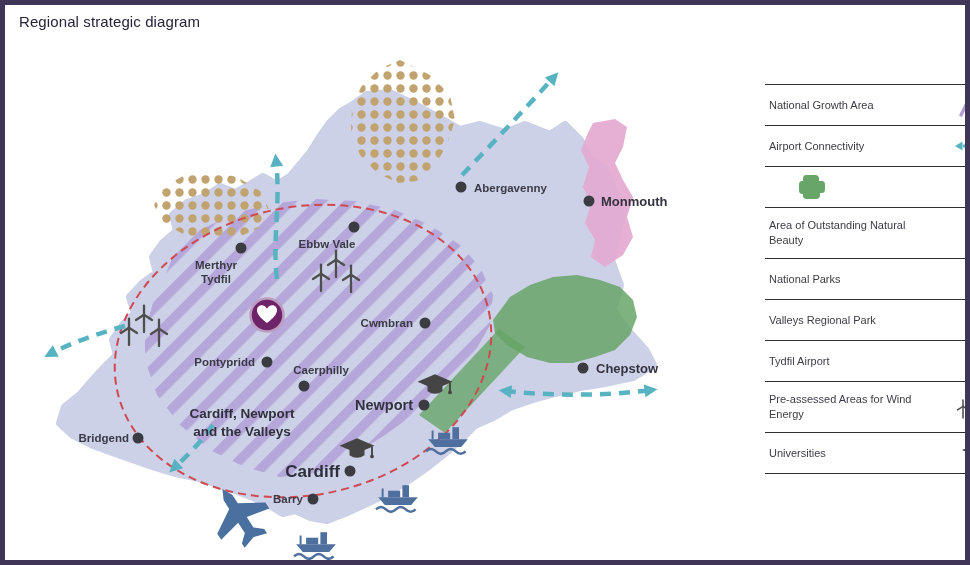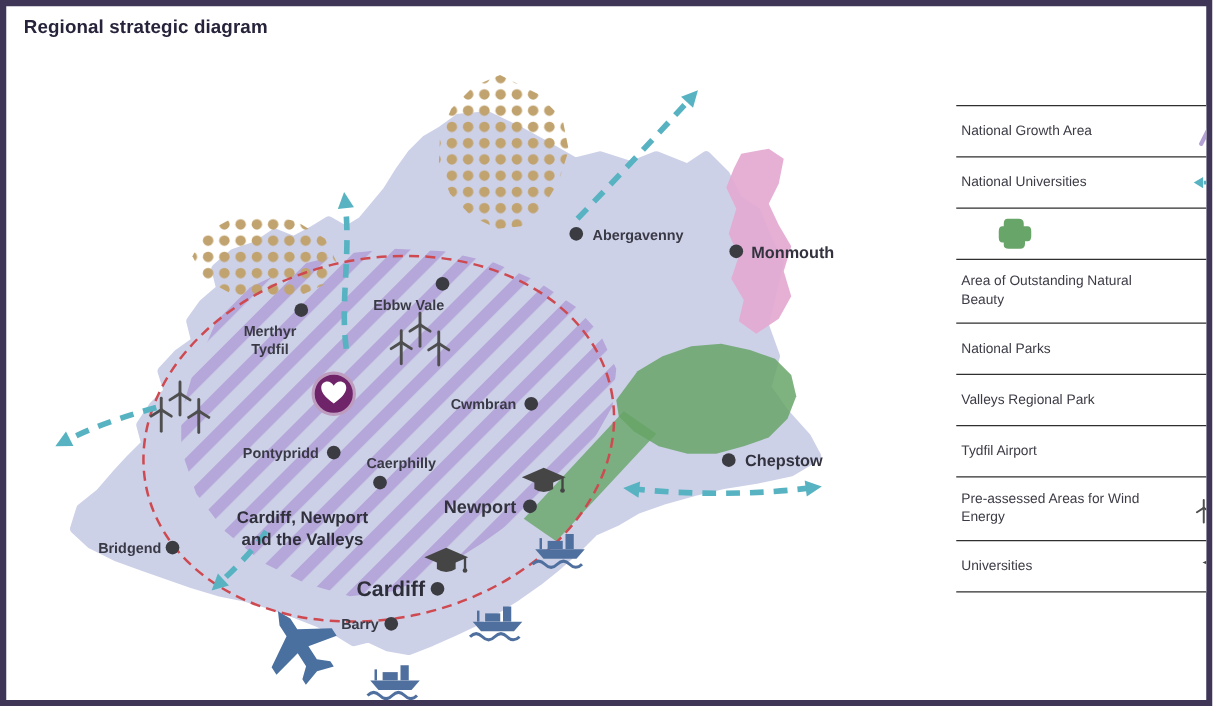--- a/index.html
+++ b/index.html
@@ -1,17 +1,17 @@
 <!DOCTYPE html>
 <html><head>
 <meta charset="utf-8">
 <style>
   html,body{margin:0;padding:0;background:#fff;font-family:"Liberation Sans",sans-serif;}
   .frame{position:relative;width:970px;height:565px;box-sizing:border-box;border:5px solid #3e3557;background:#fff;overflow:hidden;}
-  .title{position:absolute;top:8px;left:14px;font-size:15px;font-weight:bold;color:#27233a;z-index:3;letter-spacing:.1px;}
+  .title{position:absolute;top:8px;left:14px;font-size:15px;font-weight:normal;color:#27233a;z-index:3;letter-spacing:.1px;}
   svg.map{position:absolute;top:0;left:0;z-index:1;}
   .map text{font-family:"Liberation Sans",sans-serif;}
   .t-sm{font-size:11.5px;font-weight:600;fill:#3a3a46;}
   .t-md{font-size:13px;font-weight:700;fill:#33333f;}
   .t-lg{font-size:14.5px;font-weight:700;fill:#33333f;}
   .t-xl{font-size:17px;font-weight:700;fill:#2e2e3a;}
   .t-rg{font-size:13.5px;font-weight:700;fill:#30303c;}
   .city circle{fill:#3b3b42;}
   .legend{position:absolute;top:57px;left:760px;width:230px;z-index:2;border-top:1px solid #2f2f2f;background:#fff;margin-top:22px;}
   .lrow{display:flex;align-items:center;justify-content:space-between;border-bottom:1px solid #2f2f2f;min-height:41px;padding:1px 2px 1px 4px;box-sizing:border-box;}
@@ -177,21 +177,21 @@
           <g stroke="#b29fd3" stroke-width="3.4" stroke-linecap="round">
             <line x1="4" y1="23" x2="14" y2="3"></line>
               <line x1="13" y1="23" x2="23" y2="3"></line>
               <line x1="22" y1="23" x2="32" y2="3"></line>
           </g>
         </svg>
       </span>
     </div>
 
     <div class="lrow">
-      <span class="llabel">National Universities</span>
+      <span class="llabel">Airport Connectivity</span>
       <span class="licon">
         <svg width="40" height="16" viewBox="0 0 40 16">
           <path d="M10,8 L30,8" stroke="#57b3c1" stroke-width="3" stroke-dasharray="4 3.5" fill="none"></path>
           <path d="M9.5,3.5 L2,8 L9.5,12.5 Z" fill="#57b3c1"></path>
           <path d="M30.5,3.5 L38,8 L30.5,12.5 Z" fill="#57b3c1"></path>
         </svg>
       </span>
     </div>
 
 

